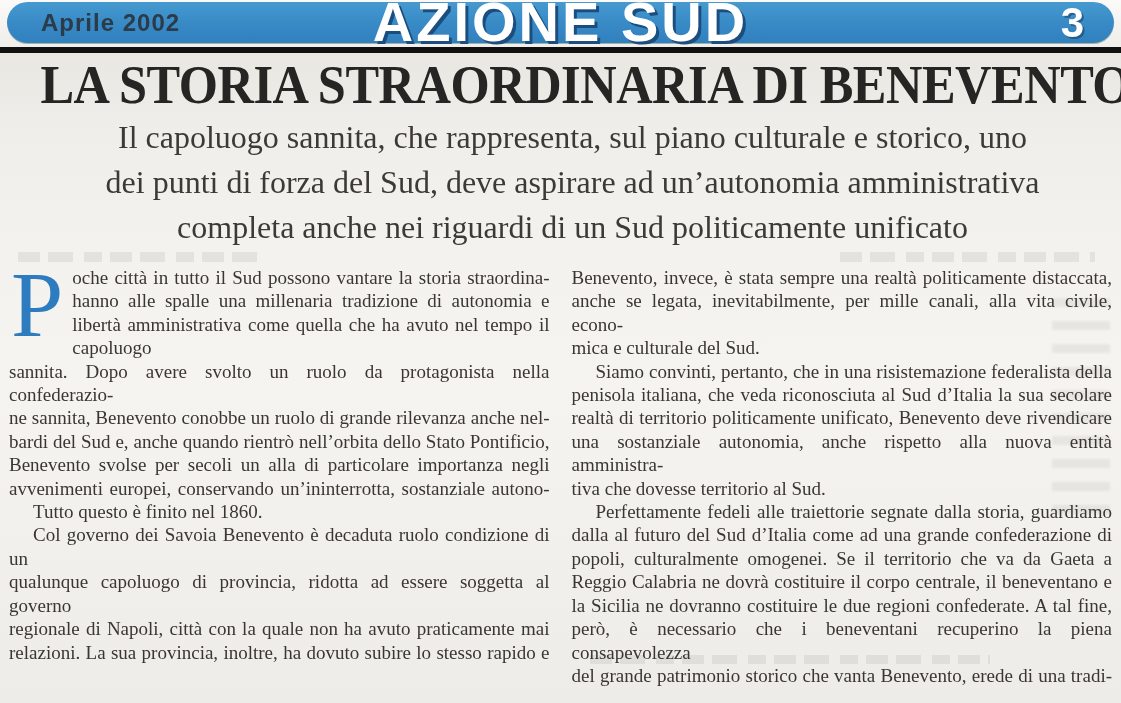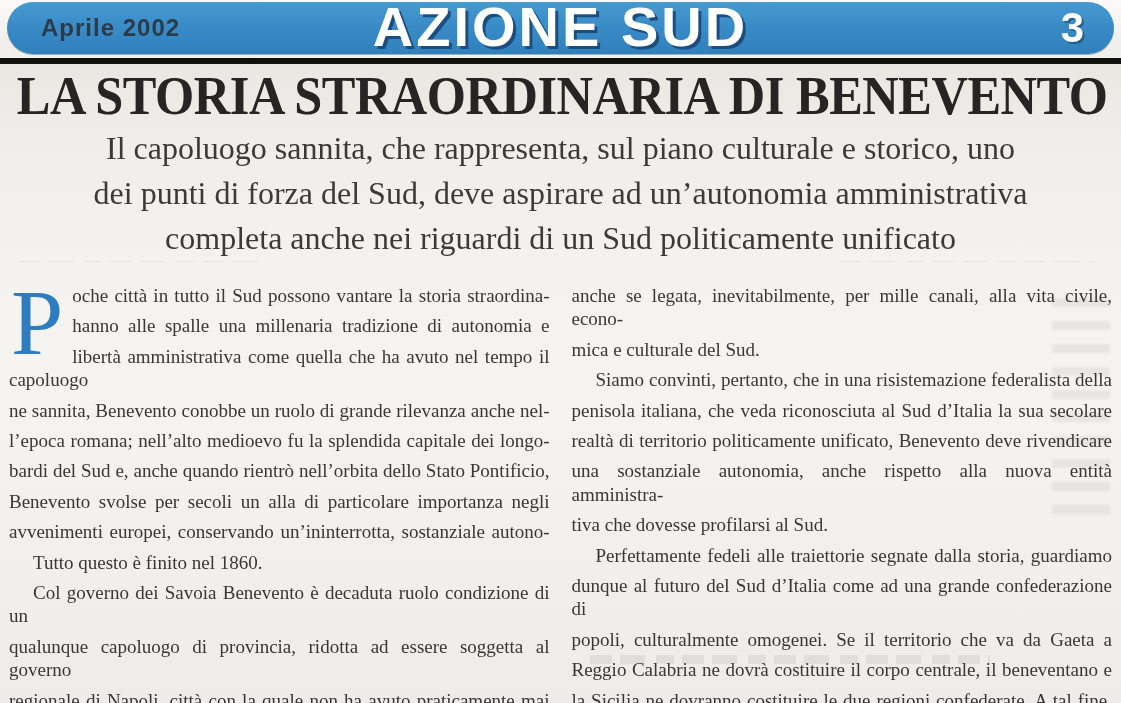--- a/index.html
+++ b/index.html
@@ -5,21 +5,21 @@
   html,body{margin:0;padding:0;}
   body{
     width:1121px;height:703px;overflow:hidden;position:relative;
     background:linear-gradient(180deg,#fbfaf8 0,#f1efeb 6%,#f6f4f0 55%,#eeece8 100%);
     font-family:"Liberation Serif",serif;
   }
   .stage{position:relative;width:1121px;height:703px;z-index:1;}
 
   
   .bar{
-    position:relative;margin:2px 7px 0 7px;height:52px;border-radius:28px;
+    position:relative;margin:2px 7px 0 7px;height:41px;border-radius:28px;
     background:linear-gradient(180deg,#459acf 0,#3a8cc7 45%,#2f80bd 100%);
     display:flex;align-items:center;justify-content:space-between;
     box-shadow:0 1px 0 rgba(20,70,40,.35);
     font-family:"Liberation Sans",sans-serif;
   }
   .bar .date{
     margin-left:34px;font-size:24px;font-weight:700;letter-spacing:1px;color:#2c3b49;
   }
   .bar .mast-title{
     position:absolute;left:50%;top:50%;transform:translate(-50%,-52%);
@@ -30,36 +30,37 @@
     margin-right:30px;font-size:42px;font-weight:800;color:#ffffff;
     text-shadow:2px 2px 0 rgba(20,60,100,.55);
   }
 
   .rule{height:6px;background:#101010;margin-top:4px;}
 
   
   .head-area{
     padding-top:2px;text-align:center;
     background:linear-gradient(180deg,#e9e7e2 0,#f0eeea 40%,#f4f2ee 100%);
+    padding-left:24px;
   }
   .headline{
     margin:0;font-size:52px;line-height:60px;font-weight:700;color:#262523;
     white-space:nowrap;letter-spacing:-0.5px;transform:scale(.97,1.06);transform-origin:50% 55%;
   }
   .subtitle{color:#3c3a37;font-size:32px;line-height:45px;}
   .subtitle div{white-space:nowrap;}
 
   
   .columns{
     display:flex;gap:22px;padding:0 9px;margin-top:16px;
     font-size:19px;line-height:23.4px;color:#3a3733;
   }
   .col{flex:1 1 0;min-width:0;}
   .para{margin:0;}
-  .line{text-align:justify;text-align-last:justify;margin-top:7px;}
+  .line{text-align:justify;text-align-last:justify;}
   .line.last{text-align-last:left;}
   .para.indent .line:first-child{text-indent:24px;}
   .dropcap{
     float:left;font-size:94px;line-height:70px;height:70px;
     margin:3px 9px 0 2px;color:#2e7cc0;font-weight:400;
   }
 
   
   .ghost{
     position:absolute;z-index:0;opacity:.12;filter:blur(.7px);pointer-events:none;
@@ -99,52 +100,53 @@
     </div>
   </div>
 
   <div class="columns">
     <div class="col" id="col-left">
         <div class="para">
           <span class="dropcap">P</span>
           <div class="line">oche città in tutto il Sud possono vantare la storia straordina-</div>
           <div class="line">hanno alle spalle una millenaria tradizione di autonomia e</div>
           <div class="line">libertà amministrativa come quella che ha avuto nel tempo il capoluogo</div>
+          <div class="line">sannita. Dopo avere svolto un ruolo da protagonista nella confederazio-</div>
           <div class="line">ne sannita, Benevento conobbe un ruolo di grande rilevanza anche nel-</div>
-          <div class="line">l’epoca romana; nell’alto medioevo fu la splendida capitale dei longo-</div>
           <div class="line">bardi del Sud e, anche quando rientrò nell’orbita dello Stato Pontificio,</div>
           <div class="line">Benevento svolse per secoli un alla di particolare importanza negli</div>
           <div class="line">avvenimenti europei, conservando un’ininterrotta, sostanziale autono-</div>
         </div>
         <div class="para indent">
           <div class="line last">Tutto questo è finito nel 1860.</div>
         </div>
         <div class="para indent">
           <div class="line">Col governo dei Savoia Benevento è decaduta ruolo condizione di un</div>
           <div class="line">qualunque capoluogo di provincia, ridotta ad essere soggetta al governo</div>
           <div class="line">regionale di Napoli, città con la quale non ha avuto praticamente mai</div>
           <div class="line">relazioni. La sua provincia, inoltre, ha dovuto subire lo stesso rapido e</div>
         </div>
       </div>
     <div class="col" id="col-right">
 
     <div class="para">
+          <div class="line">Benevento, invece, è stata sempre una realtà politicamente distaccata,</div>
           <div class="line">anche se legata, inevitabilmente, per mille canali, alla vita civile, econo-</div>
           <div class="line last">mica e culturale del Sud.</div>
         </div>
         <div class="para indent">
           <div class="line">Siamo convinti, pertanto, che in una risistemazione federalista della</div>
           <div class="line">penisola italiana, che veda riconosciuta al Sud d’Italia la sua secolare</div>
           <div class="line">realtà di territorio politicamente unificato, Benevento deve rivendicare</div>
           <div class="line">una sostanziale autonomia, anche rispetto alla nuova entità amministra-</div>
-          <div class="line last">tiva che dovesse profilarsi al Sud.</div>
+          <div class="line last">tiva che dovesse territorio al Sud.</div>
         </div>
         <div class="para indent">
           <div class="line">Perfettamente fedeli alle traiettorie segnate dalla storia, guardiamo</div>
-          <div class="line">dunque al futuro del Sud d’Italia come ad una grande confederazione di</div>
+          <div class="line">dalla al futuro del Sud d’Italia come ad una grande confederazione di</div>
           <div class="line">popoli, culturalmente omogenei. Se il territorio che va da Gaeta a</div>
           <div class="line">Reggio Calabria ne dovrà costituire il corpo centrale, il beneventano e</div>
           <div class="line">la Sicilia ne dovranno costituire le due regioni confederate. A tal fine,</div>
           <div class="line">però, è necessario che i beneventani recuperino la piena consapevolezza</div>
           <div class="line">del grande patrimonio storico che vanta Benevento, erede di una tradi-</div>
         </div>
       </div>
   </div>
 
 </div>

